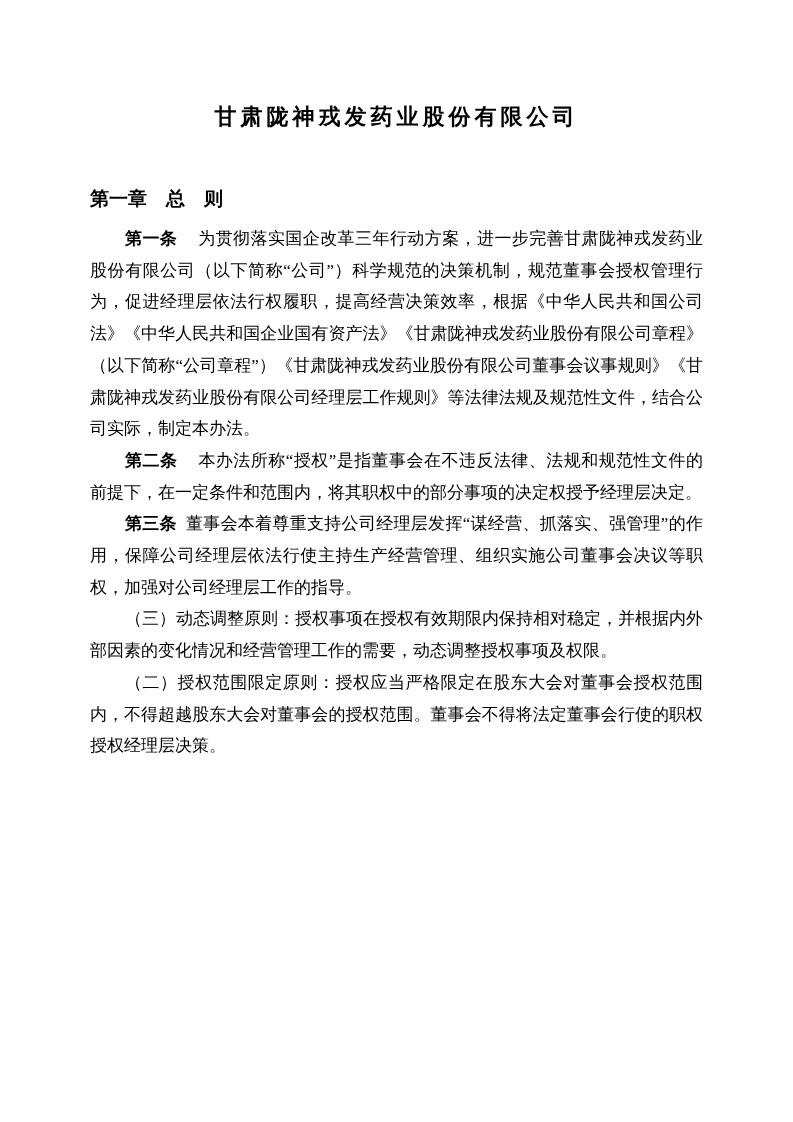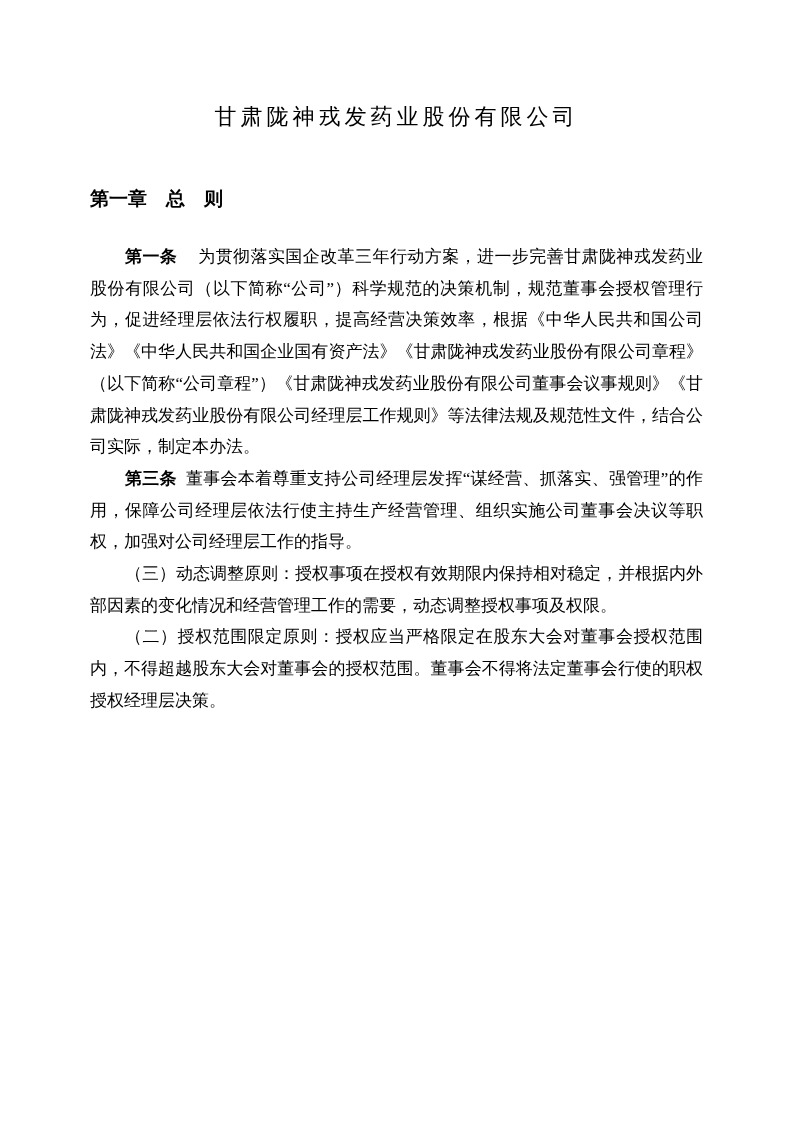--- a/index.html
+++ b/index.html
@@ -14,35 +14,35 @@
     margin: 0 auto;
     background: #ffffff;
     color: #000000;
     font-family: "Liberation Serif", "DejaVu Serif", serif;
     box-sizing: border-box;
     padding: 96px 90px 0 90px;
     overflow: hidden;
   }
   .doc-title {
     text-align: center;
-    font-weight: normal;
+    font-weight: bold;
     font-size: 22px;
     line-height: 41px;
     white-space: nowrap;
   }
   .doc-title.t1 { letter-spacing: 4px; }
   .doc-title.t2 { letter-spacing: 1px; }
   .chapter-heading {
     font-weight: bold;
     font-size: 19px;
     line-height: 32px;
     margin-top: 46px;
   }
   .body-text {
-    margin-top: 26px;
+    margin-top: 8px;
     font-size: 17px;
     line-height: 31.7px;
     text-align: justify;
   }
   .para {
     margin: 0;
     text-indent: 35px;
   }
   .art-label {
     font-weight: bold;
@@ -57,20 +57,21 @@
 
   <div class="doc-title t1">甘肃陇神戎发药业股份有限公司</div>
 
 
   <div class="chapter-heading">第一章　总　则</div>
 
   <div class="body-text">
 
     <p class="para"><span class="art-label gap-wide">第一条</span><span>为贯彻落实国企改革三年行动方案，进一步完善甘肃陇神戎发药业股份有限公司（以下简称“公司”）科学规范的决策机制，规范董事会授权管理行为，促进经理层依法行权履职，提高经营决策效率，根据《中华人民共和国公司法》《中华人民共和国企业国有资产法》《甘肃陇神戎发药业股份有限公司章程》（以下简称“公司章程”）《甘肃陇神戎发药业股份有限公司董事会议事规则》《甘肃陇神戎发药业股份有限公司经理层工作规则》等法律法规及规范性文件，结合公司实际，制定本办法。</span></p>
 
+    <p class="para"><span class="art-label gap-wide">第二条</span><span>本办法所称“授权”是指董事会在不违反法律、法规和规范性文件的前提下，在一定条件和范围内，将其职权中的部分事项的决定权授予经理层决定。</span></p>
 
     <p class="para"><span class="art-label gap-narrow">第三条</span><span>董事会本着尊重支持公司经理层发挥“谋经营、抓落实、强管理”的作用，保障公司经理层依法行使主持生产经营管理、组织实施公司董事会决议等职权，加强对公司经理层工作的指导。</span></p>
 
 
 
     <p class="para"><span>（三）动态调整原则：授权事项在授权有效期限内保持相对稳定，并根据内外部因素的变化情况和经营管理工作的需要，动态调整授权事项及权限。</span></p>
 
     <p class="para"><span>（二）授权范围限定原则：授权应当严格限定在股东大会对董事会授权范围内，不得超越股东大会对董事会的授权范围。董事会不得将法定董事会行使的职权授权经理层决策。</span></p>
 
 

